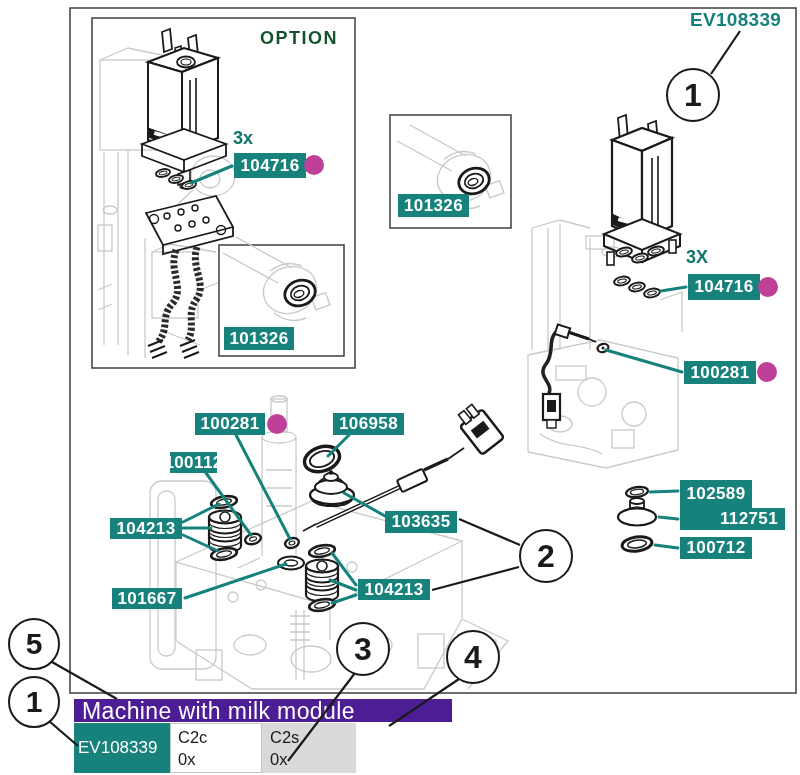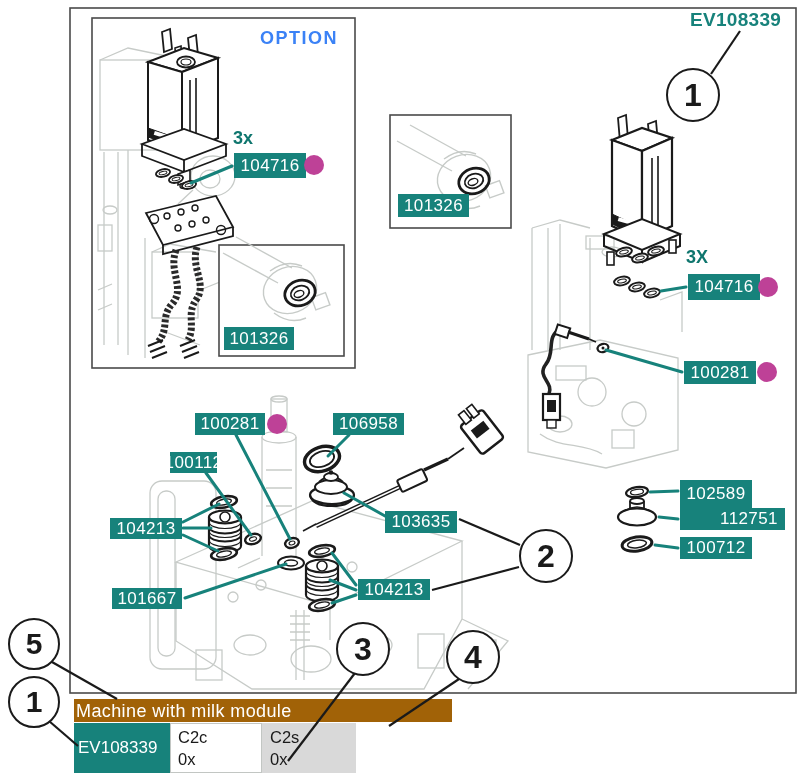--- a/index.html
+++ b/index.html
@@ -1,35 +1,35 @@
 <!DOCTYPE html>
 <html><head>
 <meta charset="utf-8">
 <style>
   html,body{margin:0;padding:0;background:#ffffff;}
   .canvas{position:relative;width:800px;height:775px;background:#fff;overflow:hidden;
           font-family:"Liberation Sans",sans-serif;}
   svg{position:absolute;left:0;top:0;}
   #art{z-index:1;}
   #lines{z-index:3;pointer-events:none;}
-  .badge{position:absolute;z-index:4;background:#17827B;color:#fff;font-weight:normal;
+  .badge{position:absolute;z-index:4;background:#17827B;color:#fff;font-weight:bold;
          font-size:17px;letter-spacing:.4px;display:flex;align-items:center;
          justify-content:center;white-space:nowrap;}
   .qty{position:absolute;z-index:4;color:#0f766e;font-weight:bold;font-size:18px;}
   .dot{position:absolute;z-index:4;width:20px;height:20px;border-radius:50%;background:#BE4197;}
   .callout{position:absolute;z-index:5;background:#fff;border:2.5px solid #1a1a1a;
            border-radius:50%;box-sizing:border-box;display:flex;align-items:center;
            justify-content:center;font-size:32px;font-weight:600;color:#1a1a1a;}
   .ref-top{position:absolute;z-index:4;color:#17827B;font-weight:bold;font-size:19px;letter-spacing:.3px;}
-  .option-title{position:absolute;z-index:4;color:#3b82f6;font-weight:bold;font-size:18px;
+  .option-title{position:absolute;z-index:4;color:#14532d;font-weight:bold;font-size:18px;
                 letter-spacing:1.5px;text-align:right;}
   
   .ptable{position:absolute;z-index:2;left:74px;top:699px;width:378px;}
-  .ptable .thead{height:24px;background:#a16207;color:#fff;font-size:18px;line-height:24px;
-                 padding-left:2px;box-sizing:border-box;letter-spacing:.4px;border-bottom:1px solid #fff;}
+  .ptable .thead{height:24px;background:#4c1d95;color:#fff;font-size:23px;line-height:24px;
+                 padding-left:8px;box-sizing:border-box;letter-spacing:.4px;border-bottom:1px solid #fff;}
   .ptable .trow{display:flex;height:50px;}
   .ptable .rowhead{width:96px;background:#17827B;color:#fff;font-size:17px;display:flex;
                    align-items:center;padding-left:4px;box-sizing:border-box;}
   .ptable .cell{width:92px;background:#fff;border:1px solid #c2c6c3;box-sizing:border-box;
                 color:#1a1a1a;font-size:16.5px;line-height:22px;padding:2px 0 12px 7px;}
   .ptable .cell.gray{background:#D9D9D9;border-color:#D9D9D9;width:94px;}
   .ptable .cell.last{width:96px;}
 </style>
 </head>
 <body>

